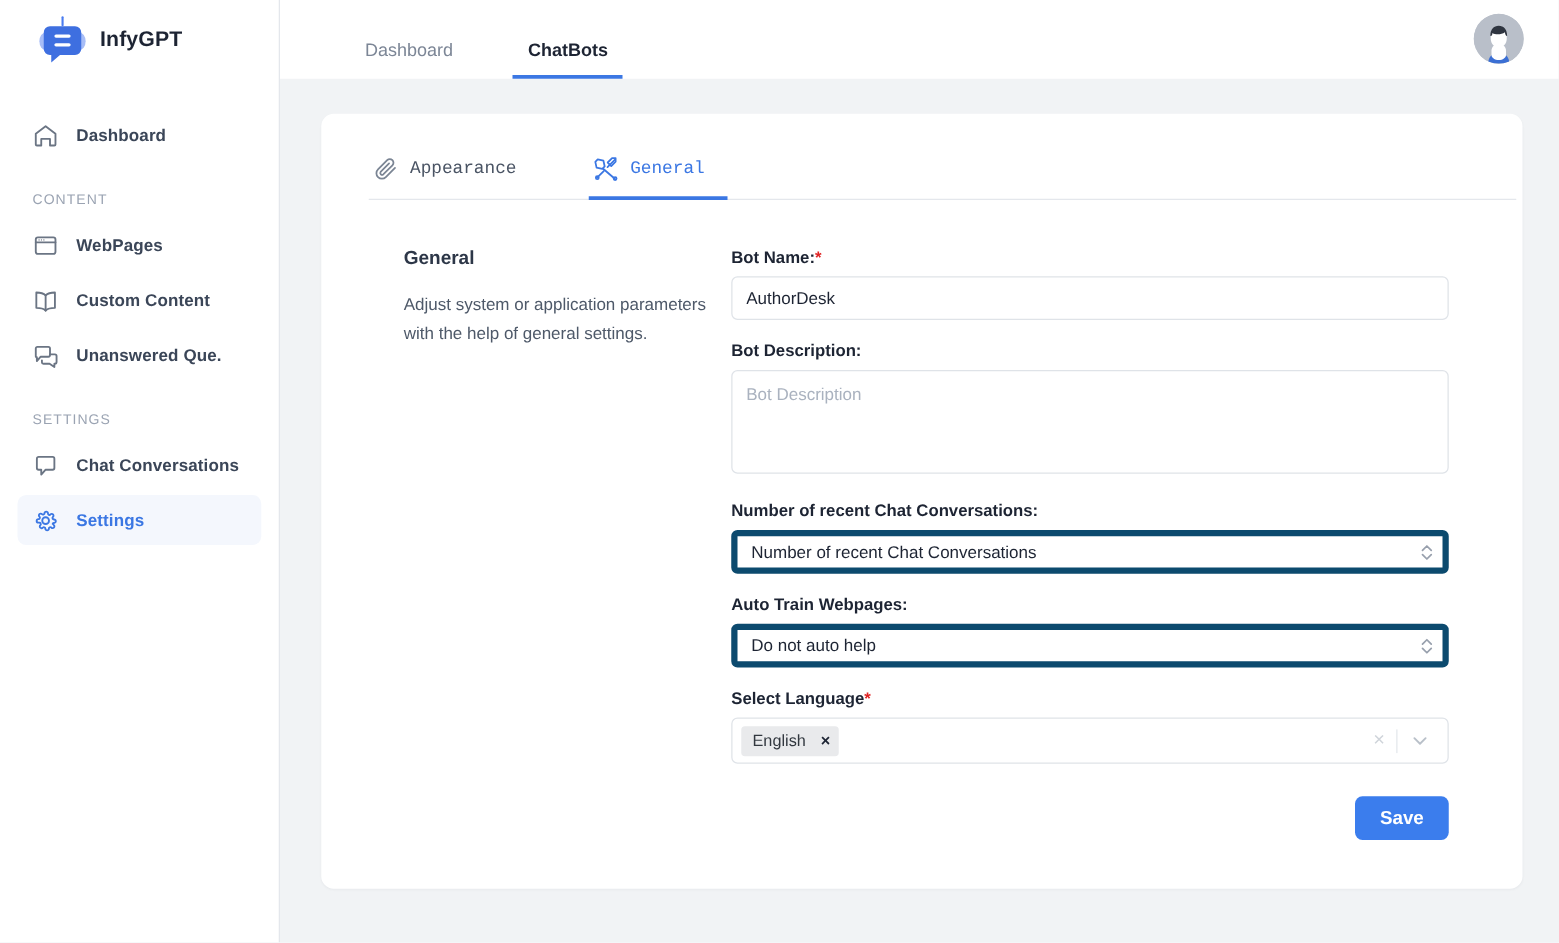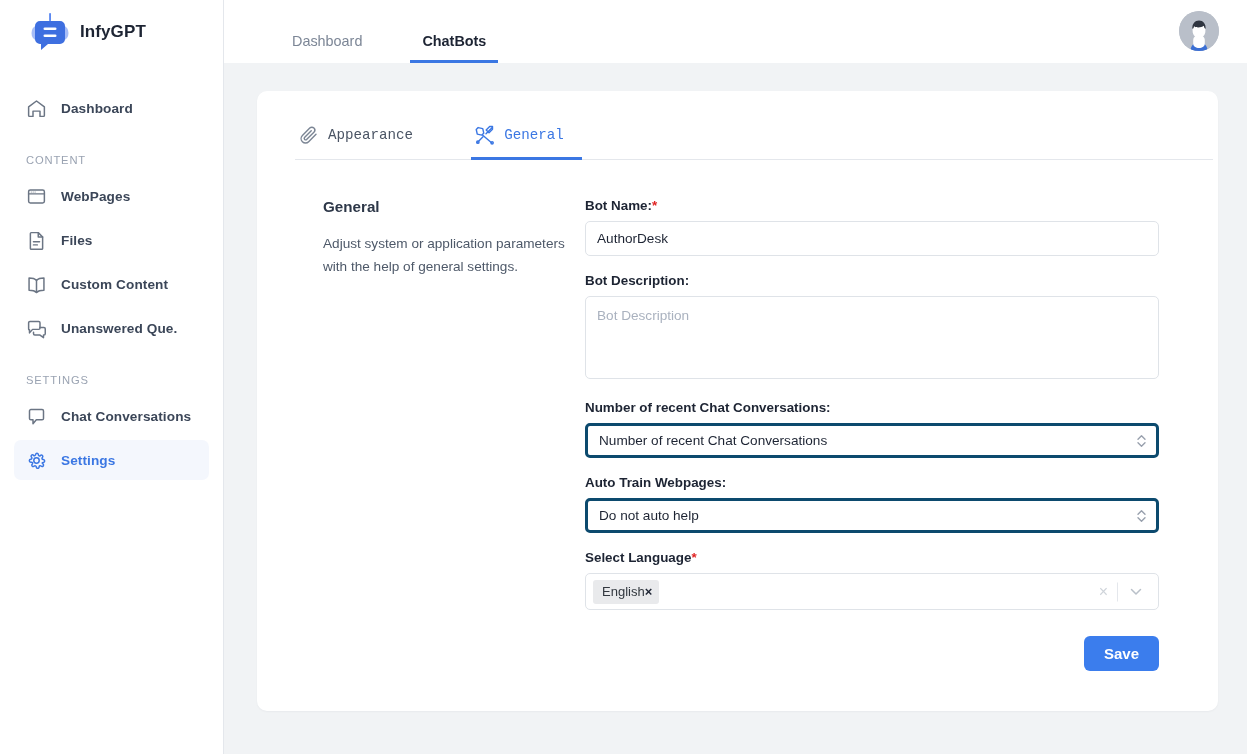--- a/index.html
+++ b/index.html
@@ -141,21 +141,21 @@
     outline: none;
   }
   .inp::placeholder { color: #aab2bf; }
   textarea.inp {
     height: 83px; padding: 9px 11px; resize: none; line-height: 1.45;
   }
 
   .selwrap { position: relative; }
   .sel {
     width: 100%; height: 35px;
-    border: 3px solid #0c4a6e; border-radius: 5px;
+    border: 5px solid #0c4a6e; border-radius: 5px;
     background: #fff; padding: 0 34px 0 11px;
     font-size: 13.6px; color: #1d2433;
     display: flex; align-items: center;
     cursor: pointer;
   }
   .sel-caret {
     position: absolute; right: 12px; top: 50%;
     transform: translateY(-50%);
     width: 11px; height: 16px;
     pointer-events: none;
@@ -164,21 +164,21 @@
   
   .multi {
     width: 100%; min-height: 37px;
     border: 1px solid #dfe3e8; border-radius: 5px;
     background: #fff;
     display: flex; align-items: center;
     padding: 4px 6px 4px 7px;
     position: relative;
   }
   .chip {
-    display: inline-flex; align-items: center; gap: 0;
+    display: inline-flex; align-items: center; gap: 12px;
     background: #e9eaec; color: #32383f;
     border-radius: 3px;
     height: 24px; padding: 0 7px 0 9px;
     font-size: 13px;
   }
   .chip-x { font-size: 13px; color: #1d2433; cursor: pointer; line-height: 1; font-weight: bold; }
   .multi-right {
     position: absolute; right: 8px; top: 50%; transform: translateY(-50%);
     display: flex; align-items: center; gap: 0;
   }
@@ -238,30 +238,20 @@
             <rect x="3" y="4.5" width="18" height="15" rx="2"></rect>
             <path d="M3 9 h18" stroke-linecap="round"></path>
             <circle cx="6" cy="6.8" r=".6" fill="#6b7584" stroke="none"></circle>
             <circle cx="8.2" cy="6.8" r=".6" fill="#6b7584" stroke="none"></circle>
             <circle cx="10.4" cy="6.8" r=".6" fill="#6b7584" stroke="none"></circle>
           </svg>
         </span>
         <span class="lbl">WebPages</span>
       </div>
 
-      <div class="nav-item">
-        <span class="ic">
-          <svg viewBox="0 0 24 24" width="21" height="21" fill="none" stroke="#6b7584" stroke-width="1.7" stroke-linecap="round" stroke-linejoin="round">
-            <path d="M6 3 h8 l5 5 v13 a1 1 0 0 1 -1 1 H6 a1 1 0 0 1 -1 -1 V4 a1 1 0 0 1 1 -1 z"></path>
-            <path d="M14 3 v5 h5"></path>
-            <path d="M8.5 13.5 h7 M8.5 17 h4.5"></path>
-          </svg>
-        </span>
-        <span class="lbl">Files</span>
-      </div>
 
       <div class="nav-item">
         <span class="ic">
           <svg viewBox="0 0 24 24" width="21" height="21" fill="none" stroke="#6b7584" stroke-width="1.7" stroke-linecap="round" stroke-linejoin="round">
             <path d="M12 7.2 C10 5.2 6.2 4.6 3.5 4.6 V18.6 C6.2 18.6 10 19.2 12 21"></path>
             <path d="M12 7.2 C14 5.2 17.8 4.6 20.5 4.6 V18.6 C17.8 18.6 14 19.2 12 21"></path>
             <path d="M12 7.2 V21"></path>
           </svg>
         </span>
         <span class="lbl">Custom Content</span>

